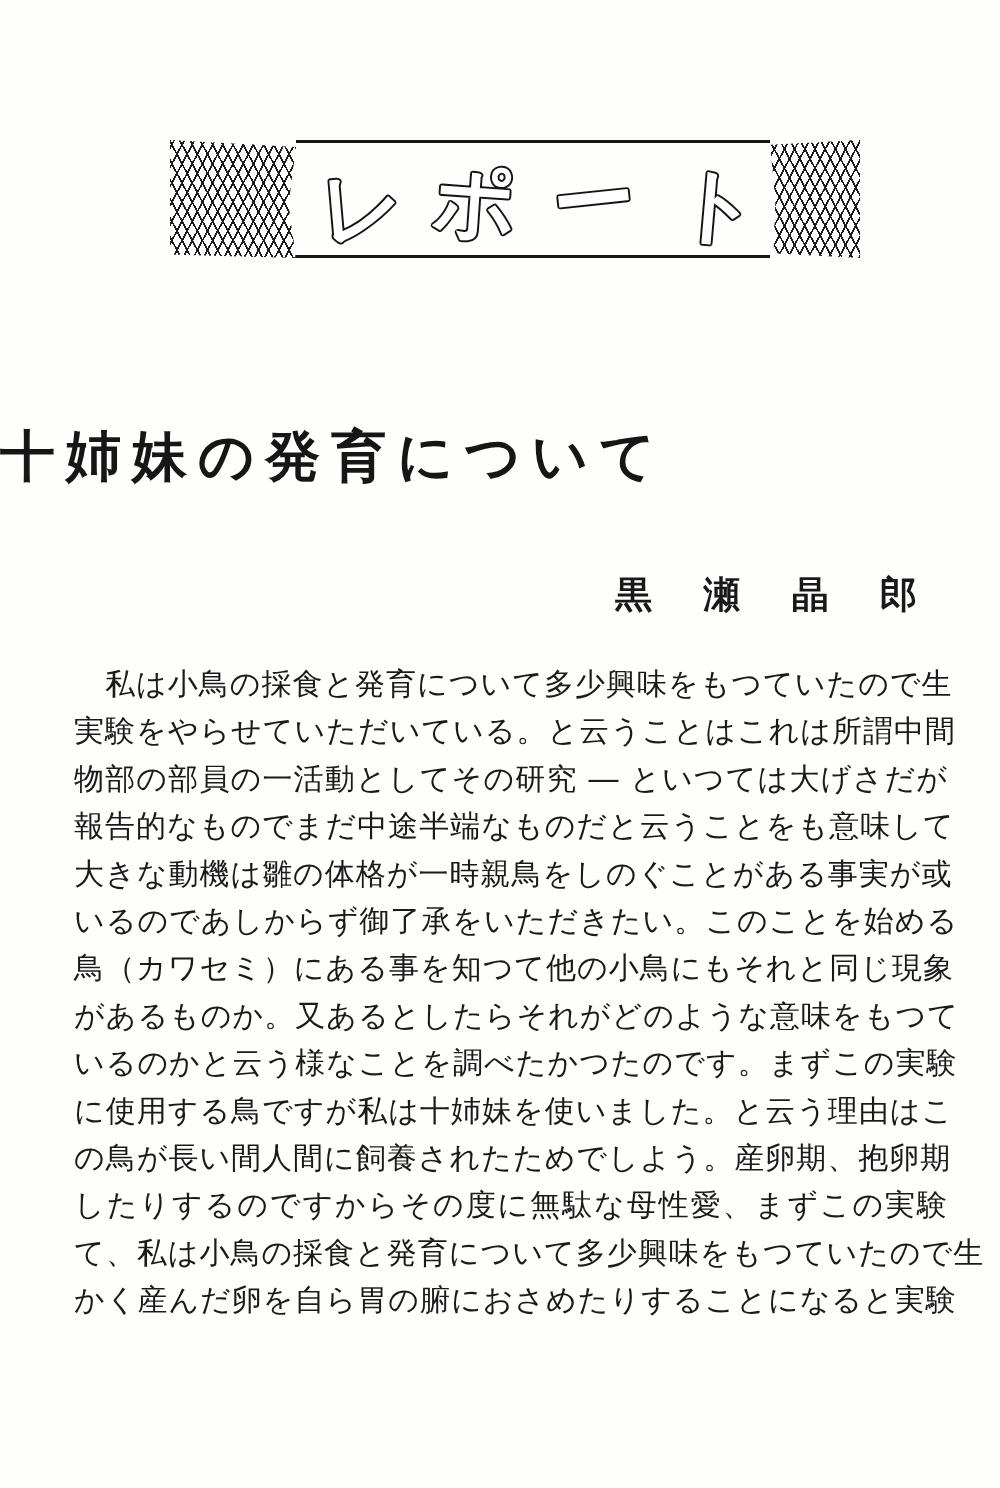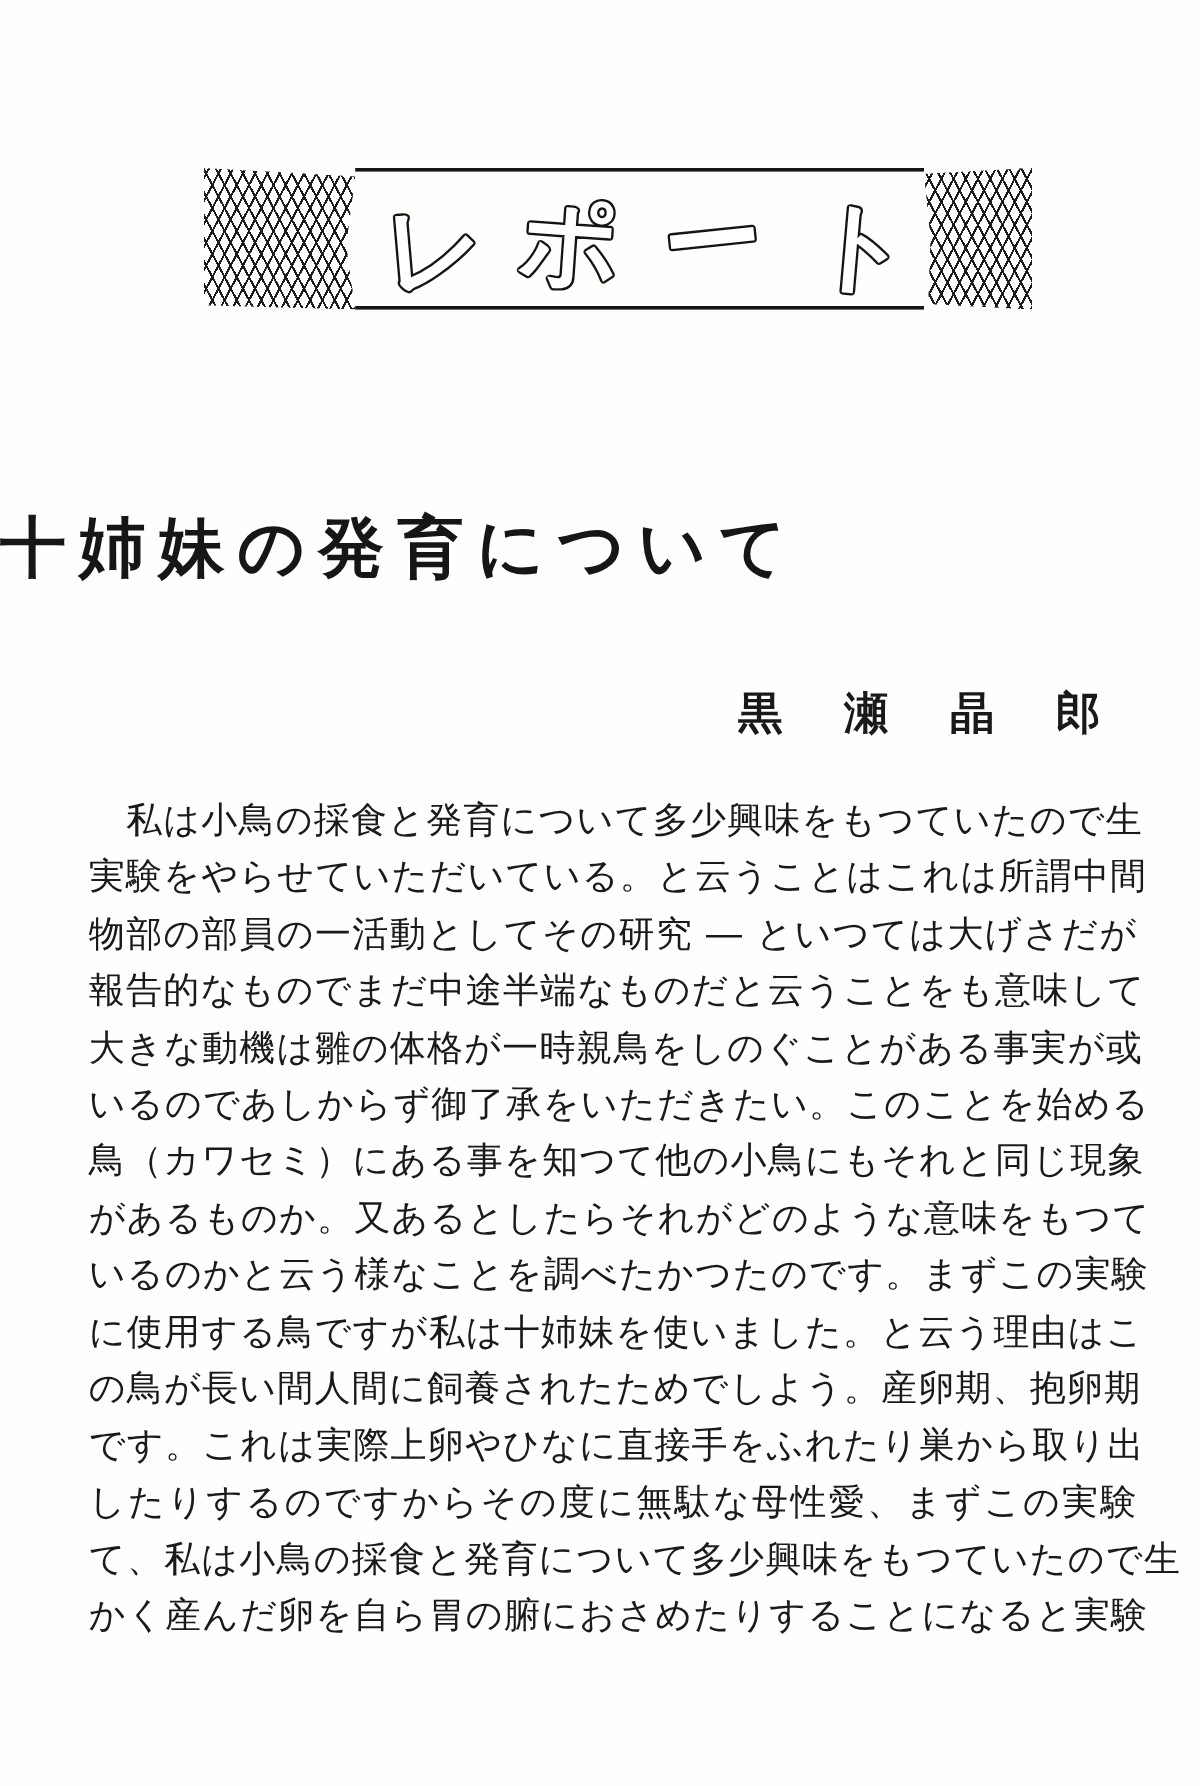--- a/index.html
+++ b/index.html
@@ -143,21 +143,20 @@
     <div class="body-line">実験をやらせていただいている。と云うことはこれは所謂中間</div>
     <div class="body-line">物部の部員の一活動としてその研究 ― といつては大げさだが</div>
     <div class="body-line">報告的なものでまだ中途半端なものだと云うことをも意味して</div>
     <div class="body-line">大きな動機は雛の体格が一時親鳥をしのぐことがある事実が或</div>
     <div class="body-line">いるのであしからず御了承をいただきたい。このことを始める</div>
     <div class="body-line">鳥（カワセミ）にある事を知つて他の小鳥にもそれと同じ現象</div>
     <div class="body-line">があるものか。又あるとしたらそれがどのような意味をもつて</div>
     <div class="body-line">いるのかと云う様なことを調べたかつたのです。まずこの実験</div>
     <div class="body-line">に使用する鳥ですが私は十姉妹を使いました。と云う理由はこ</div>
     <div class="body-line">の鳥が長い間人間に飼養されたためでしよう。産卵期、抱卵期</div>
-    <div class="body-line">です。これは実際上卵やひなに直接手をふれたり巣から取り出</div>
     <div class="body-line">したりするのですからその度に無駄な母性愛、まずこの実験</div>
     <div class="body-line">て、私は小鳥の採食と発育について多少興味をもつていたので生</div>
     <div class="body-line">かく産んだ卵を自ら胃の腑におさめたりすることになると実験</div>
   </div>
 
   <div class="page-number">17</div>
 
 </div>
 
 </body></html>

